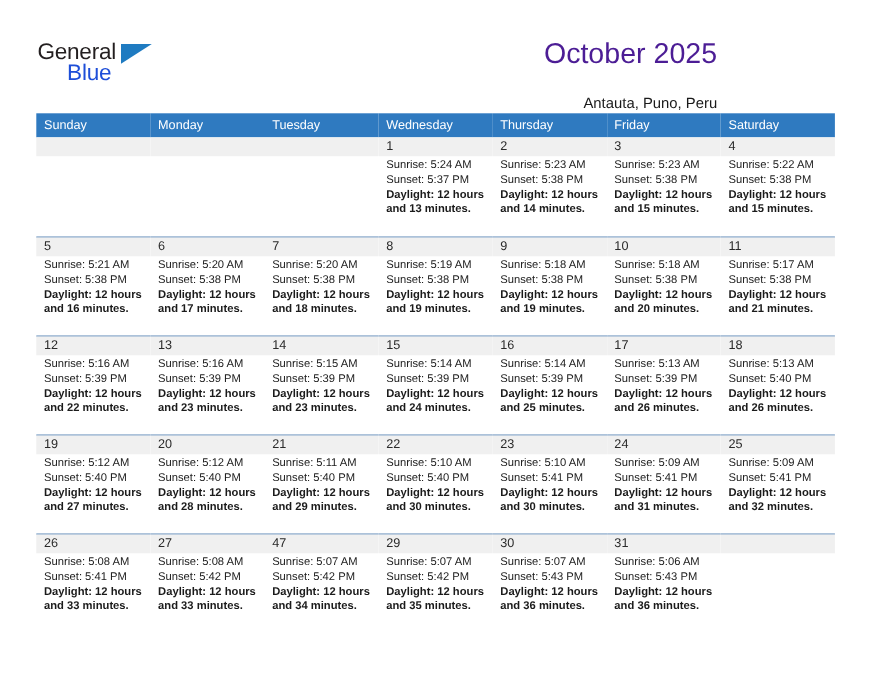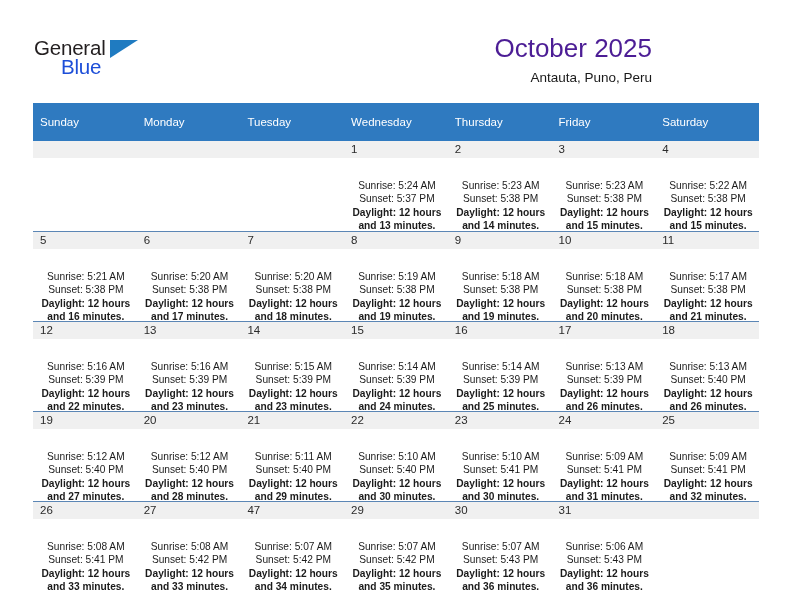--- a/index.html
+++ b/index.html
@@ -74,21 +74,21 @@
     font-weight: normal;
     color: #4c1d95;
     line-height: 32px;
     white-space: nowrap;
   }
   .location-sub {
     font-size: 13.5px;
     font-weight: normal;
     color: #1a1a1a;
     line-height: 20px;
-    margin-top: 4px;
+    margin-top: 20px;
     white-space: nowrap;
   }
 
   
   .calendar {
     position: absolute;
     left: 33px;
     top: 103px;
     width: 726px;
   }
@@ -97,21 +97,21 @@
     border-collapse: collapse;
     table-layout: fixed;
   }
   .cal-table th {
     background: #2f7ac0;
     color: #ffffff;
     font-size: 11.5px;
     font-weight: normal;
     text-align: left;
     padding: 5px 0 5px 7px;
-    height: 38px;
+    height: 22px;
     border: none;
     margin-top: 12px;
   }
   .cal-table td {
     vertical-align: top;
     padding: 0;
     border: none;
     height: 90px;
     width: 103.7px;
   }
@@ -129,25 +129,24 @@
     height: 17px;
     padding: 0 0 0 7px;
     font-size: 11.5px;
     line-height: 17px;
     color: #2a2a2a;
   }
   .day-cell.blank .day-num-band {
     background: #f0f0f0;
   }
   .day-info {
-    padding: 21px 5px 0 7px;
+    padding: 2px 5px 0 7px;
     font-size: 10.2px;
     line-height: 13.4px;
     color: #1b1b1b;
-    text-align: center;
   }
   .day-info div { white-space: nowrap; }
   .day-info .wrap { white-space: normal; font-weight: bold; }
   
   tr.week-row:first-child .day-cell {
     border-top: none;
   }
 </style>
 </head>
 <body>

